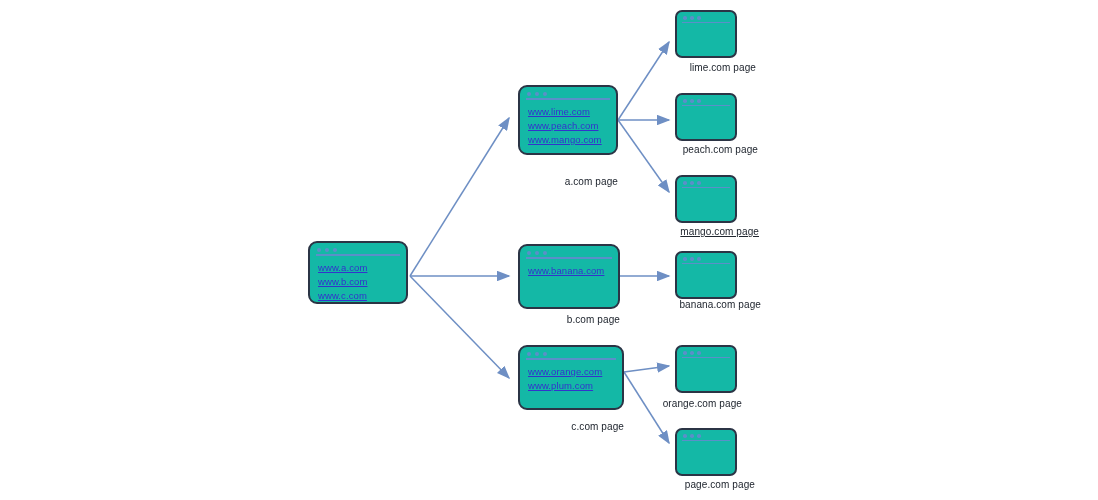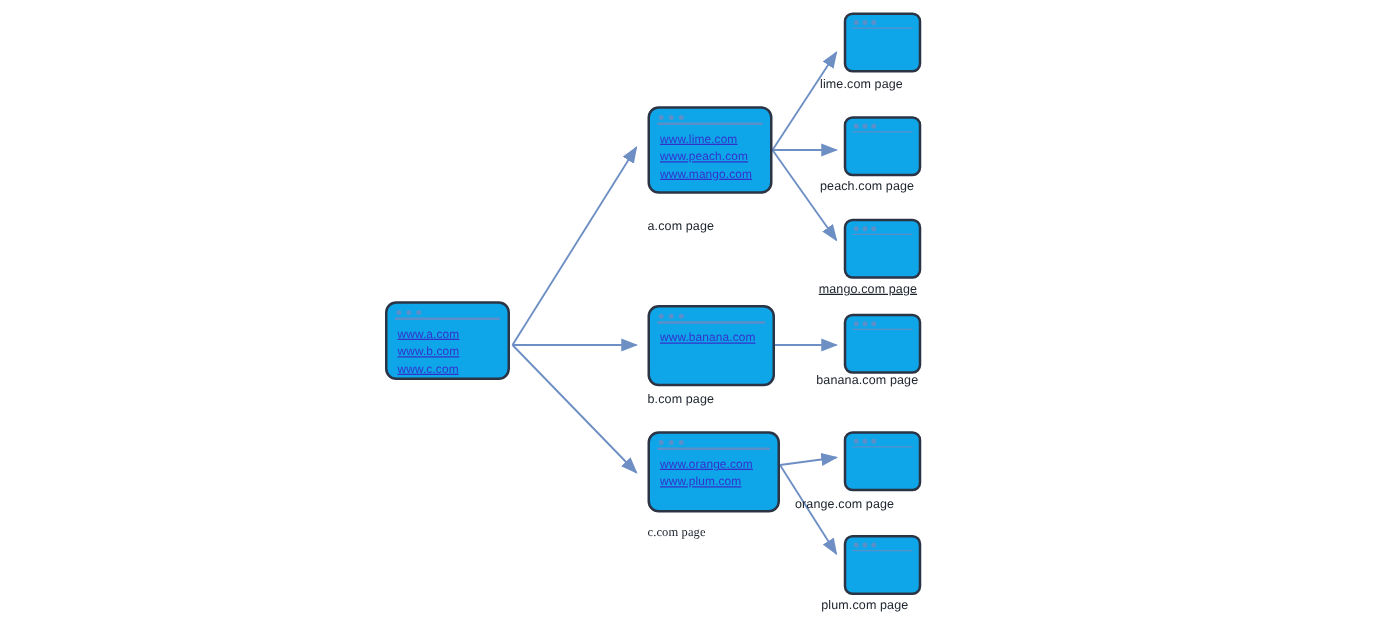--- a/index.html
+++ b/index.html
@@ -22,21 +22,21 @@
     position: absolute;
     left: 0;
     top: 0;
     width: 1098px;
     height: 500px;
     pointer-events: none;
   }
   .node {
     position: absolute;
     box-sizing: border-box;
-    background: #0ea5e9;
+    background: #14b8a6;
     border: 2.5px solid #2b3445;
     border-radius: 9px;
     overflow: hidden;
   }
   .node.leaf {
     border-width: 2px;
     border-radius: 7px;
   }
   .chrome {
     position: relative;
@@ -87,21 +87,21 @@
     display: block;
     color: #3333cc;
     text-decoration: underline;
     font-size: 9.5px;
     line-height: 14px;
     white-space: nowrap;
     letter-spacing: 0.1px;
   }
   .caption {
     position: absolute;
-    text-align: left;
+    text-align: right;
     font-size: 10px;
     color: #20262f;
     white-space: nowrap;
     letter-spacing: 0.1px;
   }
 </style>
 </head>
 <body>
 
 <div id="canvas">
@@ -180,21 +180,21 @@
         <span class="dot"></span>
         <span class="dot"></span>
       </div>
       <div class="rule"></div>
     </div>
     <div class="links">
       <span class="link">www.orange.com</span>
       <span class="link">www.plum.com</span>
     </div>
   </div>
-  <div class="caption" style="left:518px; top:421px; width:106px;font-family:Liberation Serif, serif;">c.com page</div>
+  <div class="caption" style="left:518px; top:421px; width:106px;">c.com page</div>
 
   <div class="node leaf" style="left:675px; top:10px; width:62px; height:48px;">
     <div class="chrome">
       <div class="dots">
         <span class="dot"></span>
         <span class="dot"></span>
         <span class="dot"></span>
       </div>
       <div class="rule"></div>
     </div>
@@ -252,15 +252,15 @@
   <div class="node leaf" style="left:675px; top:428px; width:62px; height:48px;">
     <div class="chrome">
       <div class="dots">
         <span class="dot"></span>
         <span class="dot"></span>
         <span class="dot"></span>
       </div>
       <div class="rule"></div>
     </div>
   </div>
-  <div class="caption" style="left:657px; top:479px; width:98px;">plum.com page</div>
+  <div class="caption" style="left:657px; top:479px; width:98px;">page.com page</div>
 
 </div>
 
 </body></html>

